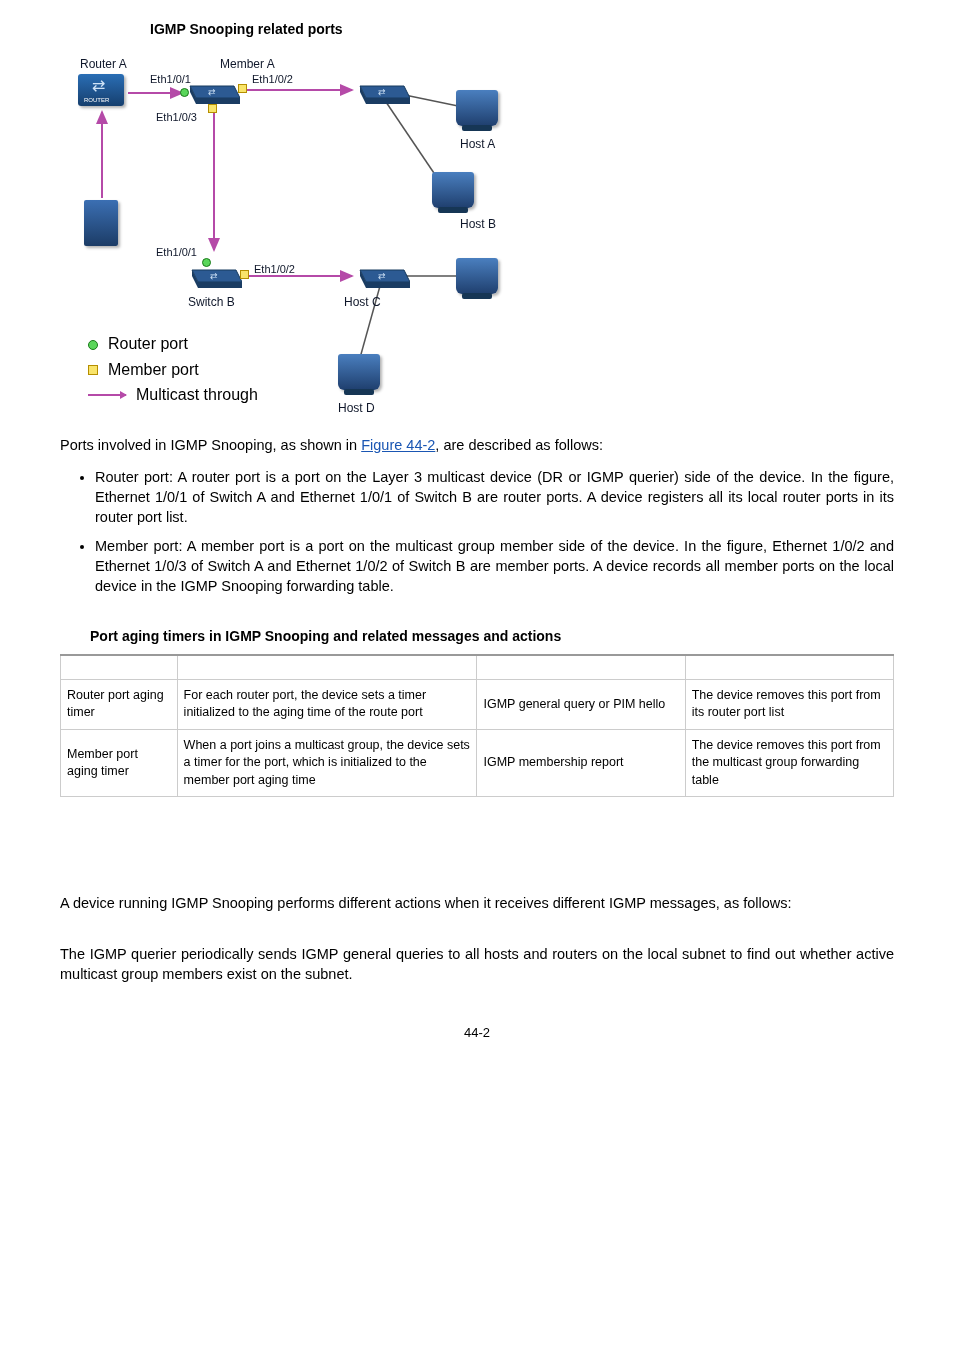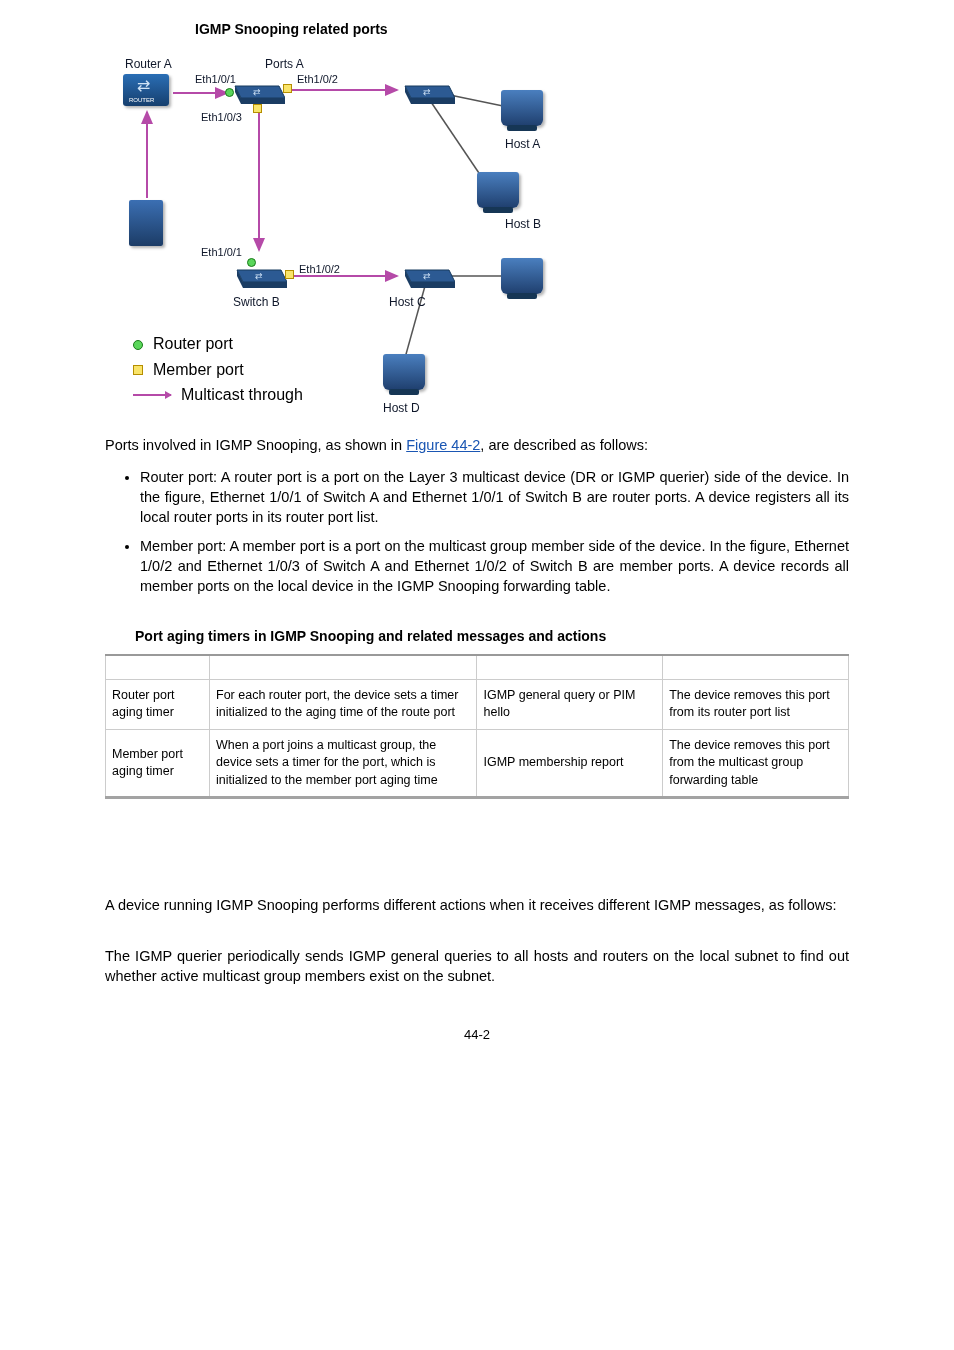--- a/index.html
+++ b/index.html
@@ -6,21 +6,21 @@
     body {
       font-family: Arial, sans-serif;
       width: 954px;
       margin: 0 auto;
       background: #fff;
       color: #000;
       font-size: 14.5px;
       line-height: 1.4;
       padding: 20px 0;
     }
-    .content { padding: 0 105px; }
+    .content { padding: 0 60px; }
     .figure-title { font-weight: bold; font-size: 14px; margin-left: 90px; margin-bottom: 10px; }
     .diagram-wrap { margin: 0 0 25px 0; display:flex; justify-content:flex-start; }
     .diagram { position: relative; width: 480px; height: 360px; margin-left: 0; }
 
     .dev-label { position: absolute; font-size: 12px; color: #0f172a; }
     .icon-router {
       width: 46px; height: 32px; position: absolute;
       background: linear-gradient(#2a6eb5,#163f6e);
       border-radius: 3px;
       box-shadow: 2px 2px 3px rgba(0,0,0,0.3);
@@ -56,21 +56,21 @@
     .port-dot-y { position:absolute; width:9px; height:9px; background:#f9e46a; border:1px solid #b58e00; }
 
     p.body { margin: 12px 0; text-align: justify; }
     a.link { color: #1a56b3; text-decoration: underline; }
     ul.bullets { list-style: disc; margin: 6px 0 6px 35px; }
     ul.bullets li { margin: 8px 0; text-align: justify; }
 
     .table-title { font-weight: bold; font-size: 14px; margin: 30px 0 8px 30px; }
     table.port-table {
       width: 100%; border-collapse: collapse; font-size: 12.5px;
-      border-top: 2px solid #999; border-bottom: 3px solid #a3a3a3;
+      border-top: 2px solid #999; border-bottom: 1px solid #a3a3a3;
     }
     table.port-table th, table.port-table td {
       border: 1px solid #ccc; padding: 7px 6px; vertical-align: middle; text-align: left;
     }
     table.port-table th { border-top: none; }
     table.port-table tr:first-child th { height: 24px; }
 
     .page-num { text-align:center; font-size: 13px; margin-top: 40px; }
   </style>
 </head>
@@ -99,21 +99,21 @@
         <line class="plain-line" x1="326" y1="52" x2="380" y2="132"></line>
         <line class="plain-line" x1="340" y1="226" x2="396" y2="226"></line>
         <line class="plain-line" x1="320" y1="236" x2="298" y2="315"></line>
       </svg>
 
       <div class="dev-label" style="left:20px;top:6px">Router A</div>
       <div class="icon-router" style="left:18px;top:24px"></div>
 
       <div class="icon-server" style="left:24px;top:150px"></div>
 
-      <div class="dev-label" style="left:160px;top:6px">Ports A</div>
+      <div class="dev-label" style="left:160px;top:6px">Member A</div>
       <svg class="icon-switch" style="left:124px;top:28px" viewBox="0 0 56 28">
         <polygon points="6,8 50,8 56,20 12,20" fill="#2c5a93" stroke="#163a5e"></polygon>
         <polygon points="6,8 12,20 12,26 6,14" fill="#1a3c63"></polygon>
         <polygon points="12,20 56,20 56,26 12,26" fill="#1a3c63"></polygon>
         <text x="24" y="17" font-size="9" fill="#cfe3f7">⇄</text>
       </svg>
       <div class="port-dot-g" style="left:120px;top:38px"></div>
       <div class="port-dot-y" style="left:178px;top:34px"></div>
       <div class="port-dot-y" style="left:148px;top:54px"></div>
       <div class="dev-label" style="left:90px;top:22px;font-size:11px">Eth1/0/1</div>

